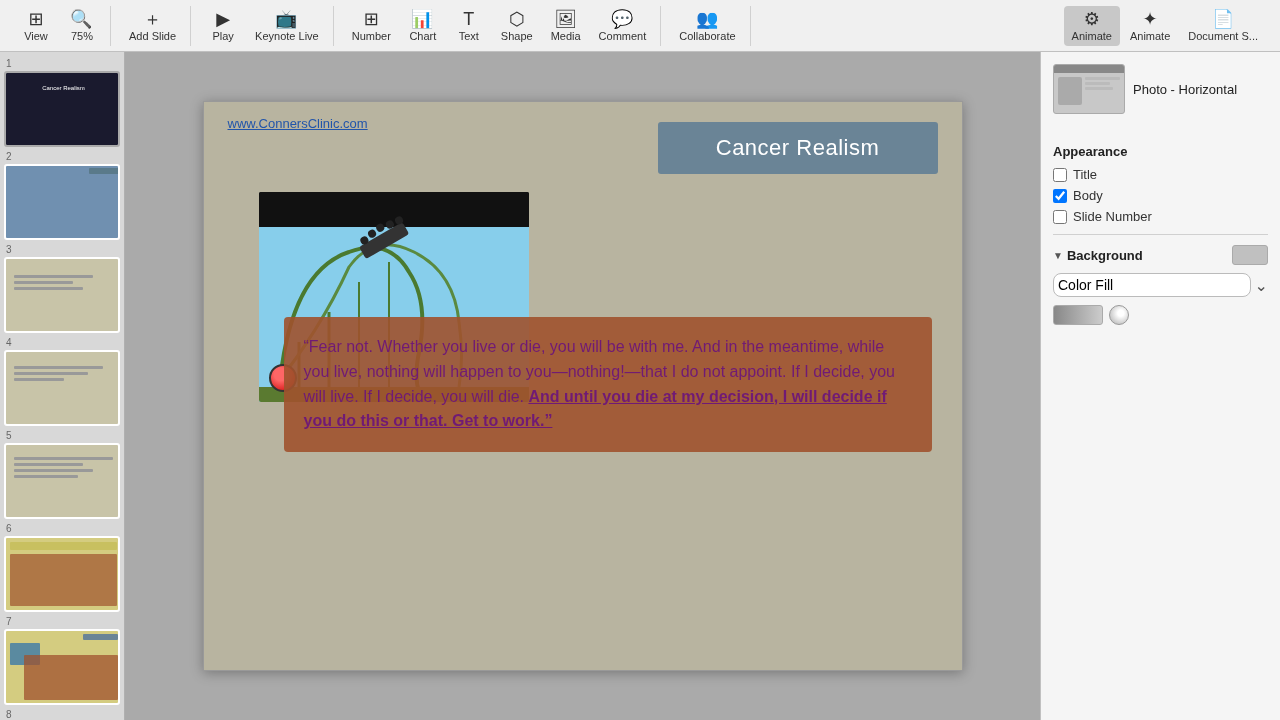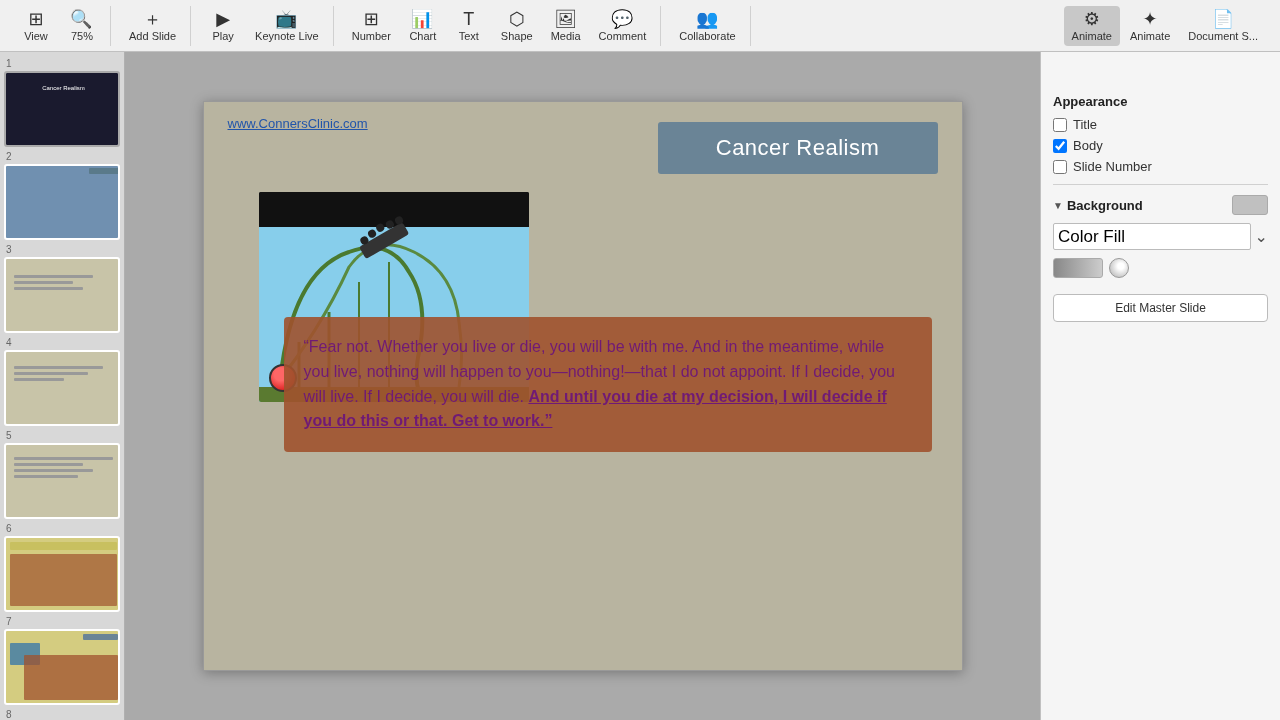--- a/index.html
+++ b/index.html
@@ -49,21 +49,21 @@
 
     .section-title { font-size: 13px; font-weight: 600; color: #222; margin: 30px 0 8px 0; }
     .checkbox-row { display: flex; align-items: center; gap: 6px; margin-bottom: 6px; font-size: 13px; color: #333; }
     .checkbox-row input { width: 14px; height: 14px; }
     .divider { border: none; border-top: 1px solid #d0d0d0; margin: 10px 0; }
     .background-row { display: flex; align-items: center; justify-content: space-between; margin-bottom: 8px; }
     .background-label { font-size: 13px; font-weight: 600; color: #222; display: flex; align-items: center; gap: 4px; }
     .collapse-arrow { font-size: 10px; color: #555; }
     .color-swatch { width: 36px; height: 20px; background: #c0c0c0; border: 1px solid #aaa; border-radius: 3px; }
     .color-fill-row { display: flex; align-items: center; gap: 4px; margin-bottom: 8px; }
-    .color-fill-select { flex: 1; padding: 3px 4px; font-size: 17px; border: 1px solid #bbb; border-radius: 2px; background: #fff; appearance: none; }
+    .color-fill-select { flex: 1; padding: 3px 4px; font-size: 14px; border: 1px solid #bbb; border-radius: 8px; background: #fff; appearance: none; }
     .color-fill-arrow { font-size: 16px; color: #555; cursor: pointer; }
     .color-gradient-row { display: flex; align-items: center; gap: 6px; margin-bottom: 8px; }
     .gradient-swatch { width: 50px; height: 20px; background: linear-gradient(to right, #888, #ccc); border: 1px solid #aaa; border-radius: 3px; }
     .gradient-btn { width: 20px; height: 20px; border-radius: 50%; background: radial-gradient(circle at 60% 40%, #fff 20%, #aaa); border: 1px solid #999; cursor: pointer; }
     .edit-master-btn { width: 100%; padding: 6px; background: #fff; border: 1px solid #bbb; border-radius: 4px; font-size: 12px; cursor: pointer; color: #333; margin-top: 8px; }
 
     
     .slide-url { position: absolute; top: 14px; left: 24px; font-size: 13px; color: #2255aa; text-decoration: underline; cursor: pointer; }
     .slide-title-box { position: absolute; top: 20px; right: 24px; width: 280px; height: 52px; background: #6a8496; display: flex; align-items: center; justify-content: center; border-radius: 3px; }
     .slide-title-text { font-size: 22px; font-weight: 500; color: #fff; letter-spacing: 0.5px; }
@@ -296,20 +296,34 @@
         <span class="quote-text">
           <span>“Fear not. Whether you live or die, you will be with me. And in the meantime, while you live, nothing will happen to you—nothing!—that I do not appoint. If I decide, you will live. If I decide, you will die. </span><span class="underline-bold">And until you die at my decision, I will decide if you do this or that. Get to work.”</span>
         </span>
       </div>
     </div>
   </div>
 
   <div class="right-panel">
     <div class="right-panel-content">
       
+      <div class="layout-thumb">
+        <div class="layout-thumb-img">
+          <div class="lt-header"></div>
+          <div class="lt-body">
+            <div class="lt-photo"></div>
+            <div class="lt-text">
+              <div class="lt-line"></div>
+              <div class="lt-line" style="width:70%"></div>
+              <div class="lt-line" style="width:80%"></div>
+            </div>
+          </div>
+        </div>
+        <span class="layout-name">Photo - Horizontal</span>
+      </div>
 
       
       <div class="section-title">Appearance</div>
       <div class="checkbox-row">
         <input type="checkbox" style="">
         <label>Title</label>
       </div>
       <div class="checkbox-row">
         <input type="checkbox" checked="" style="">
         <label>Body</label>
@@ -333,16 +347,15 @@
         <select class="color-fill-select">
           <option>Color Fill</option>
         </select>
         <span class="color-fill-arrow">⌄</span>
       </div>
       <div class="color-gradient-row">
         <div class="gradient-swatch"></div>
         <div class="gradient-btn"></div>
       </div>
 
-      <button class="edit-master-btn">Edit Master Slide</button>
     </div>
   </div>
 </div>
 
 </body></html>

